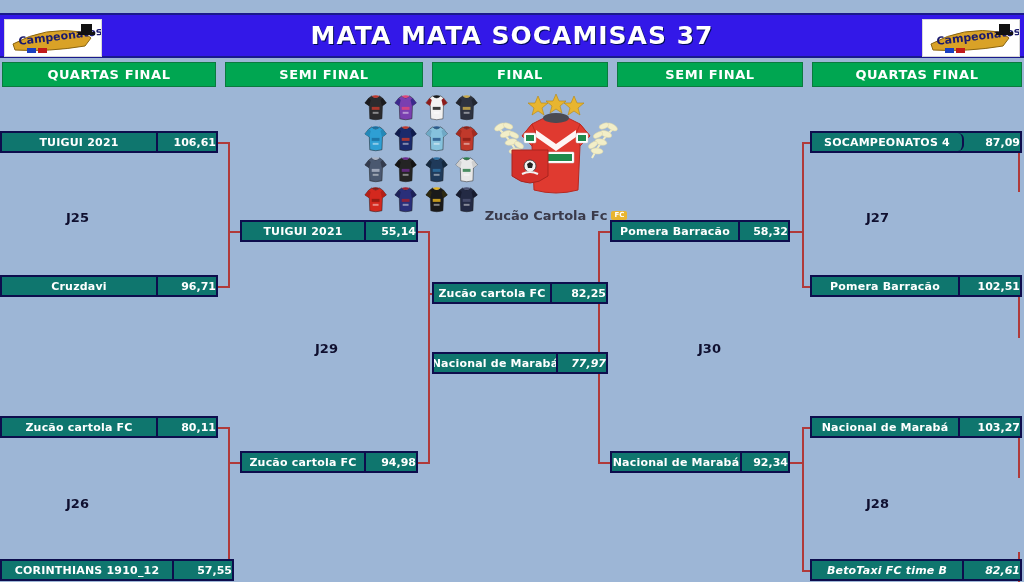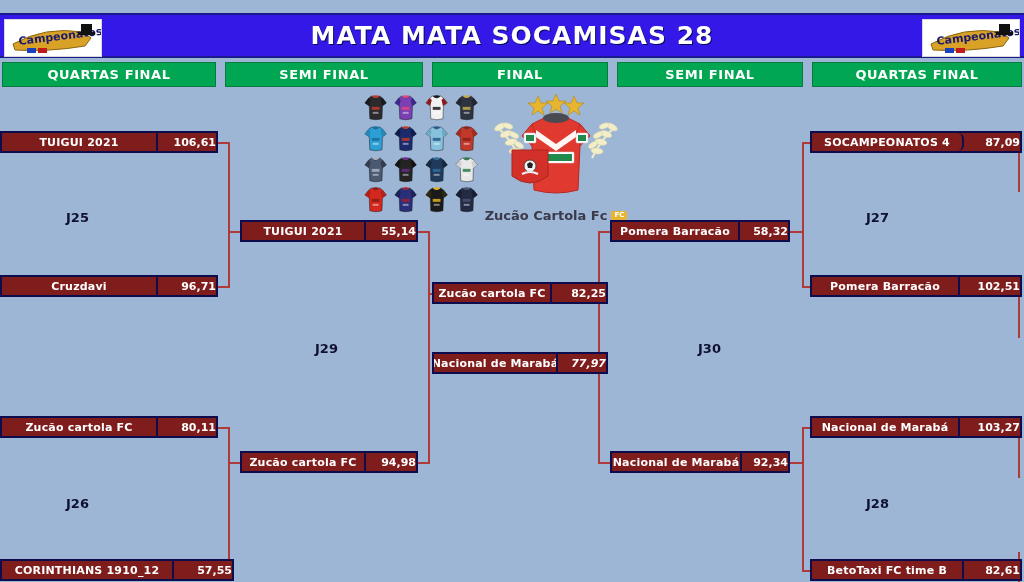--- a/index.html
+++ b/index.html
@@ -63,21 +63,21 @@
     font-family: "DejaVu Sans", sans-serif;
     white-space: nowrap;
   }
 
   
   .slot {
     position: absolute;
     height: 22px;
     display: flex;
     border: 2px solid #0d0d4d;
-    background: #7f1d1d;
+    background: #0f766e;
   }
   .slot .team {
     flex: 1 1 auto;
     display: flex; align-items: center; justify-content: center;
     border-right: 2px solid #0d0d4d;
     overflow: hidden;
   }
   .slot .team span {
     color: #ffffff;
     font-size: 11px;
@@ -163,21 +163,21 @@
     border-radius: 2px;
     line-height: 1;
   }
 </style>
 </head>
 <body>
 
 <div id="root">
 
   <div class="titlebar">
-    <div class="title-text">MATA MATA SOCAMISAS 28</div>
+    <div class="title-text">MATA MATA SOCAMISAS 37</div>
 
     <div class="logo left">
       <svg viewBox="0 0 98 38">
         <rect x="0" y="0" width="98" height="38" fill="#ffffff"></rect>
         <path d="M8 24 Q40 6 78 12 L86 18 L80 26 Q44 32 10 30 Z" fill="#d9a227" stroke="#8a6510" stroke-width="1"></path>
         <text x="14" y="25" font-family="DejaVu Sans, sans-serif" font-size="11" font-weight="bold" fill="#1a1a6e" transform="rotate(-7 14 25)">Campeonatos</text>
         <rect x="76" y="4" width="11" height="9" fill="#111111"></rect>
         <rect x="73" y="12" width="17" height="3" fill="#111111"></rect>
         <rect x="22" y="28" width="9" height="5" fill="#1a3fc0"></rect>
         <rect x="33" y="28" width="9" height="5" fill="#c01a1a"></rect>
@@ -372,21 +372,21 @@
 
   <div class="slot" style="left:810px; top:416px; width:212px;">
     <div class="team" style="flex-basis:148px;">
       <span>Nacional de Marabá</span>
     </div>
     <div class="score" style="flex-basis:60px;">
       <span>103,27</span>
     </div>
   </div>
 
-  <div class="slot" style="left:810px; top:559px; width:212px;">
+  <div class="slot" style="left:810px; top:559px; width:212px;font-style:italic;">
     <div class="team" style="flex-basis:152px;">
       <span>BetoTaxi FC time B</span>
     </div>
     <div class="score" style="flex-basis:56px;">
       <span>82,61</span>
     </div>
   </div>
 
   <div class="matchid" style="left:866px; top:496px;">J28</div>
 

